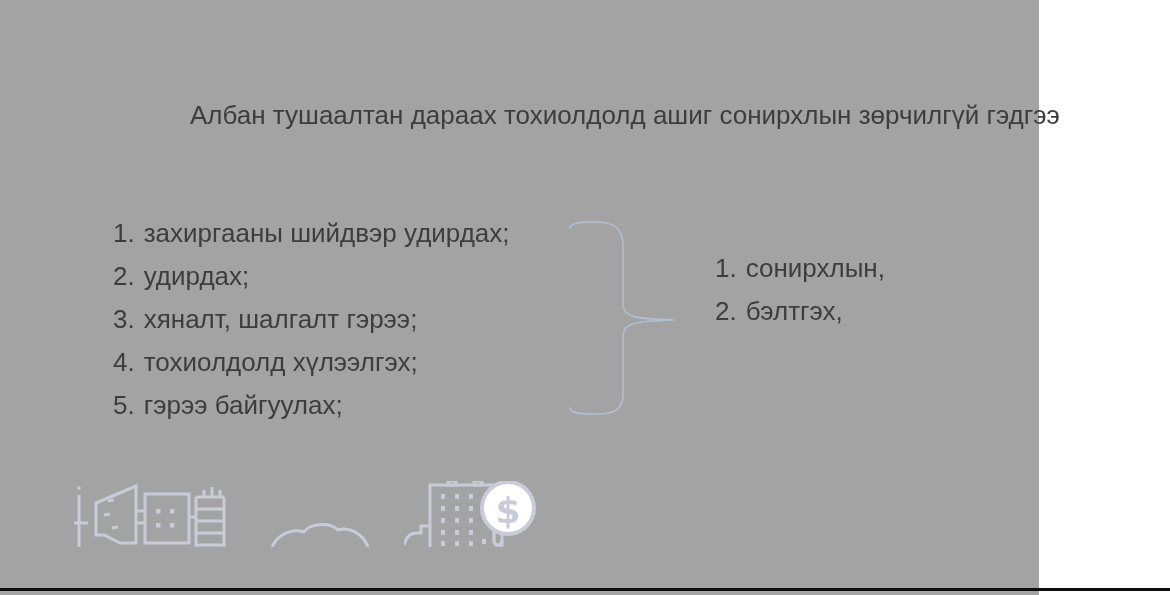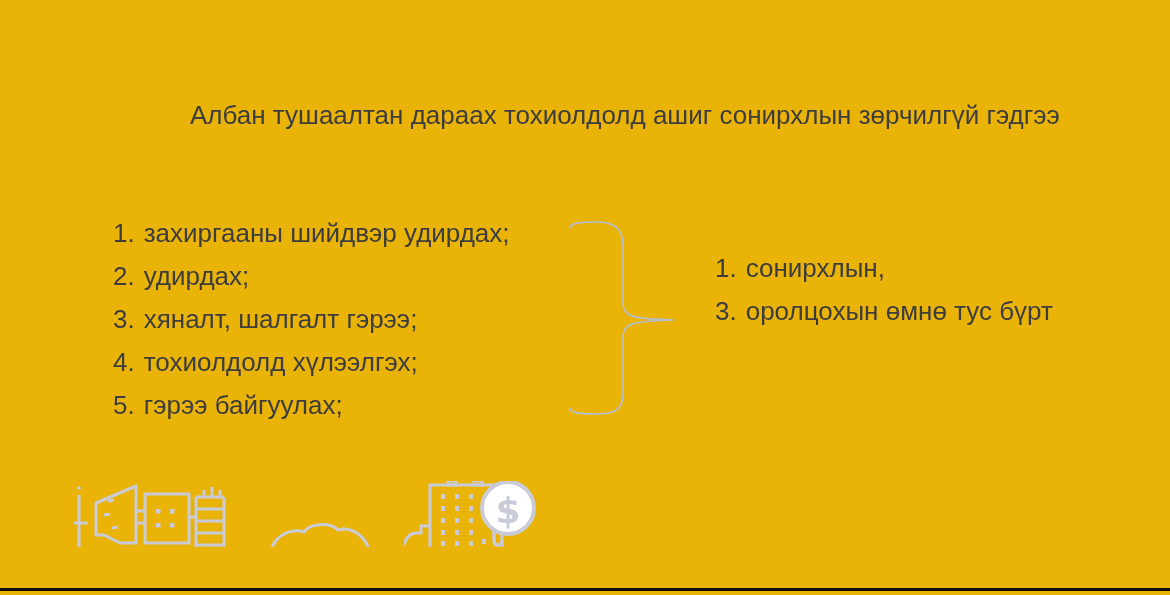--- a/index.html
+++ b/index.html
@@ -6,23 +6,23 @@
     margin: 0;
     padding: 0;
     width: 1170px;
     height: 595px;
     background: #ffffff;
     font-family: "Liberation Sans", "DejaVu Sans", sans-serif;
     overflow: hidden;
   }
   .slide {
     position: relative;
-    width: 1170px;
+    width: 1039px;
     height: 595px;
-    background: #eab308;
+    background: #a3a3a3;
   }
   .intro {
     position: absolute;
     left: 113px;
     top: 93px;
     width: 1010px;
     font-size: 26px;
     line-height: 45px;
     color: #3d3d3d;
   }
@@ -89,21 +89,21 @@
     <svg width="112" height="200" viewBox="0 0 112 200">
       <path d="M 4,10 C 4,5 14,4 30,4 C 48,4 57,10 57,28 L 57,86 C 57,98 66,101 108,102 C 66,103 57,106 57,118 L 57,176 C 57,192 48,196 30,196 C 14,196 4,195 4,190" fill="none" stroke="#b3bfd3" stroke-width="1.6" stroke-linecap="round"></path>
     </svg>
   </div>
 
   <div class="num-list right">
     <div class="li">
       <span class="num">1.</span><span>сонирхлын,</span>
     </div>
     <div class="li">
-      <span class="num">3.</span><span>оролцохын өмнө тус бүрт</span>
+      <span class="num">2.</span><span>бэлтгэх,</span>
     </div>
   </div>
 
   <div class="icon-wrap icon-city">
     <svg width="156" height="64" viewBox="0 0 156 64" fill="none" stroke="#c9ccd8" stroke-width="3">
 
       <circle cx="5" cy="5" r="1.8" fill="#c9ccd8" stroke="none"></circle>
       <line x1="5" y1="12" x2="5" y2="64"></line>
       <line x1="0" y1="40" x2="14" y2="40"></line>
 

